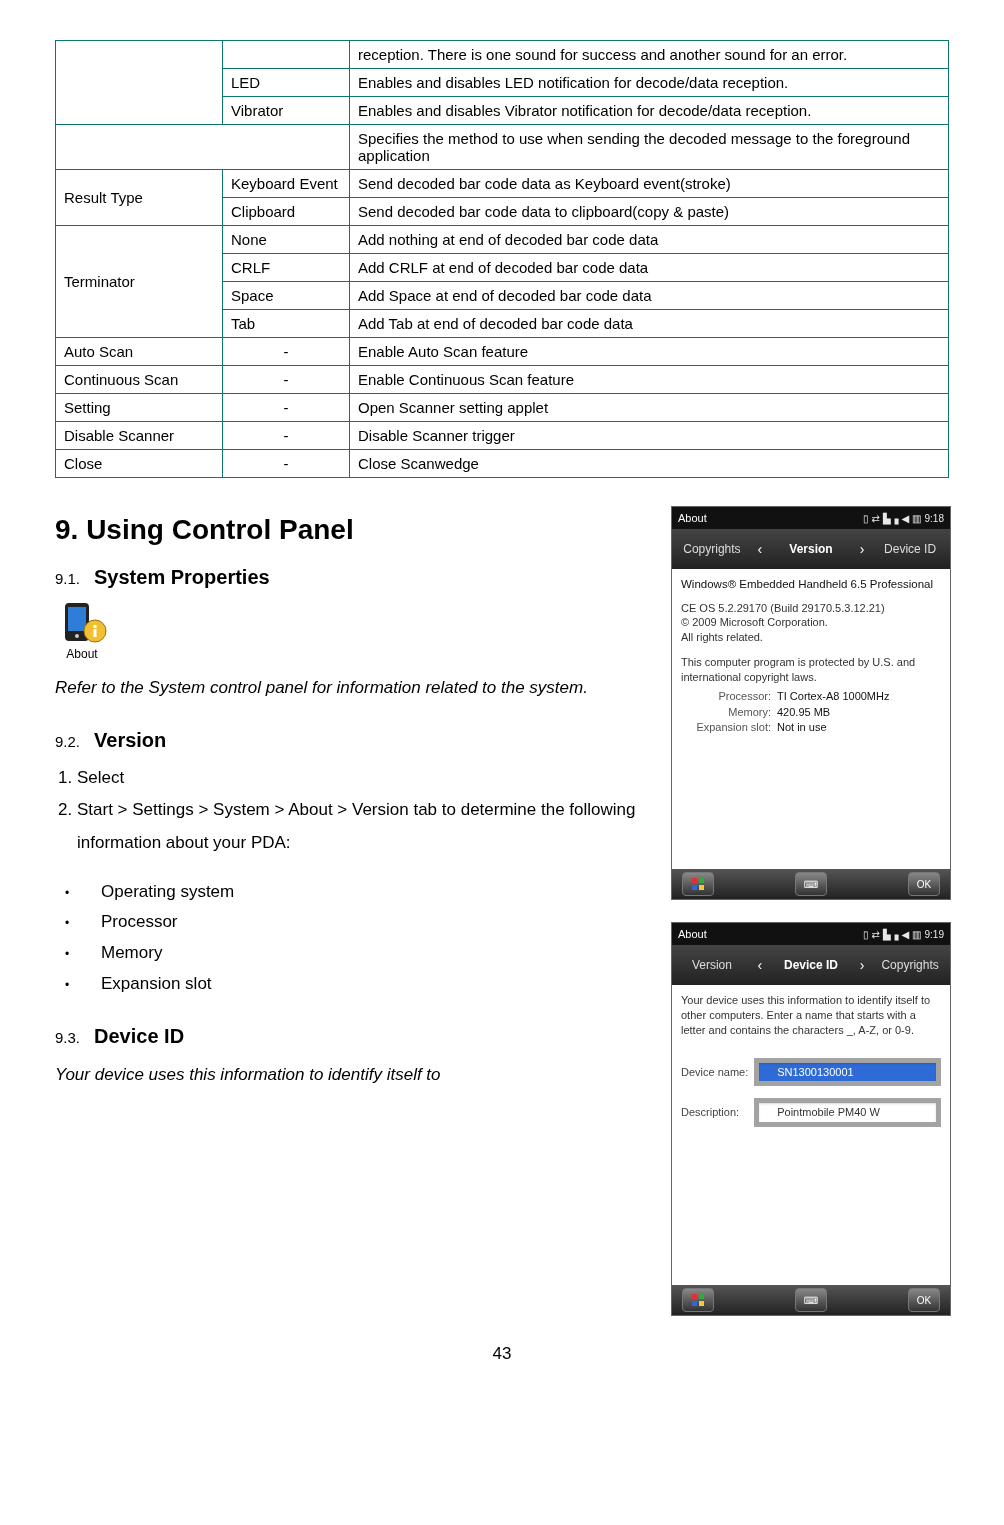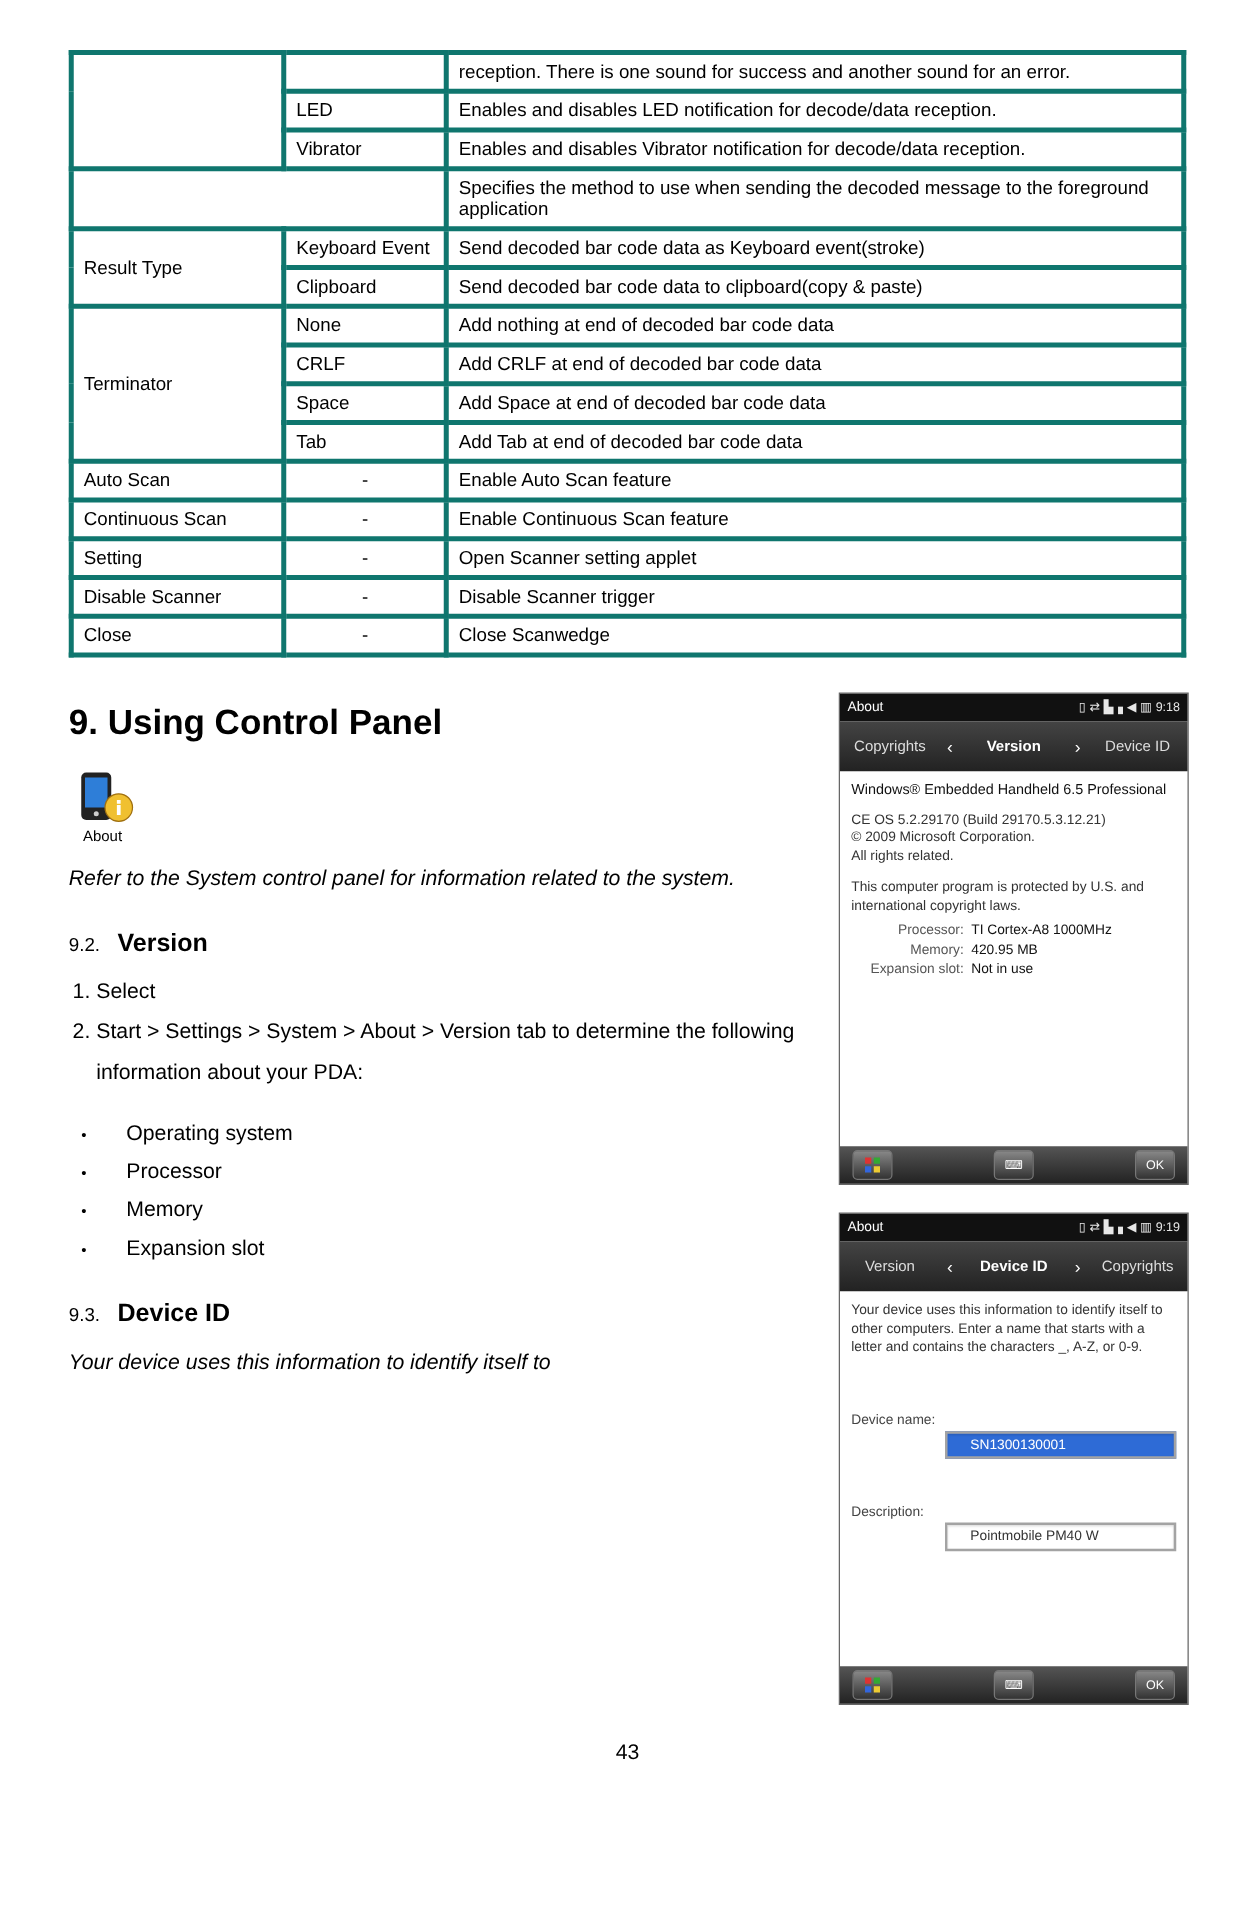--- a/index.html
+++ b/index.html
@@ -9,21 +9,21 @@
     width: 894px;
     font-size: 15px;
     color: #000;
   }
   table.tbl {
     border-collapse: collapse;
     width: 100%;
     margin-bottom: 28px;
   }
   table.tbl td {
-    border: 4px solid #0f766e;
+    border: 1px solid #0f766e;
     padding: 5px 8px;
     vertical-align: middle;
     font-size: 15px;
   }
   td.c1 { width: 150px; }
   td.c2 { width: 110px; text-align: left; }
   td.c3 { }
   td.center { text-align: center; }
   td.just { text-align: justify; text-justify: inter-word; }
 
@@ -180,27 +180,26 @@
   .mock .fieldrow {
     display: flex;
     align-items: center;
     margin: 6px 0 12px 0;
   }
   .mock .fieldrow .lbl {
     width: 78px;
     color: #444;
   }
   .mock .fieldrow .inp {
-    border: 2px solid #a3a3a3;
+    border: 5px solid #a3a3a3;
     background: #fff;
     padding: 2px 18px;
     font-size: 11px;
     width: 150px;
     box-shadow: inset 0 1px 2px rgba(0,0,0,0.15);
-    margin-top: 39px;
   }
   .mock .fieldrow .inp.sel {
     background: #2e6bd6;
     color: #fff;
   }
   .mock .softbar {
     display: flex;
     justify-content: space-between;
     align-items: center;
     background: linear-gradient(#555, #222);
@@ -295,20 +294,23 @@
     <td class="c2 center">-</td>
     <td class="c3">Close Scanwedge</td>
   </tr>
 </tbody>
   </table>
 
 <div class="two-col">
   <div class="left-col">
     <h1 class="section">9.  Using Control Panel</h1>
 
+    <h2 class="sub">
+      <span class="subnum">9.1.</span><span>System Properties</span>
+    </h2>
 
     <div class="about-icon">
       <svg width="54" height="48" viewBox="0 0 54 48">
         <rect x="10" y="4" width="24" height="38" rx="4" fill="#222"></rect>
         <rect x="13" y="8" width="18" height="24" fill="#2e7ed8"></rect>
         <circle cx="22" cy="37" r="2" fill="#ccc"></circle>
         <circle cx="40" cy="32" r="11" fill="#f0c030" stroke="#a07010" stroke-width="1"></circle>
         <rect x="38.5" y="26" width="3" height="3" fill="#fff"></rect>
         <rect x="38.5" y="30" width="3" height="8" fill="#fff"></rect>
       </svg>

